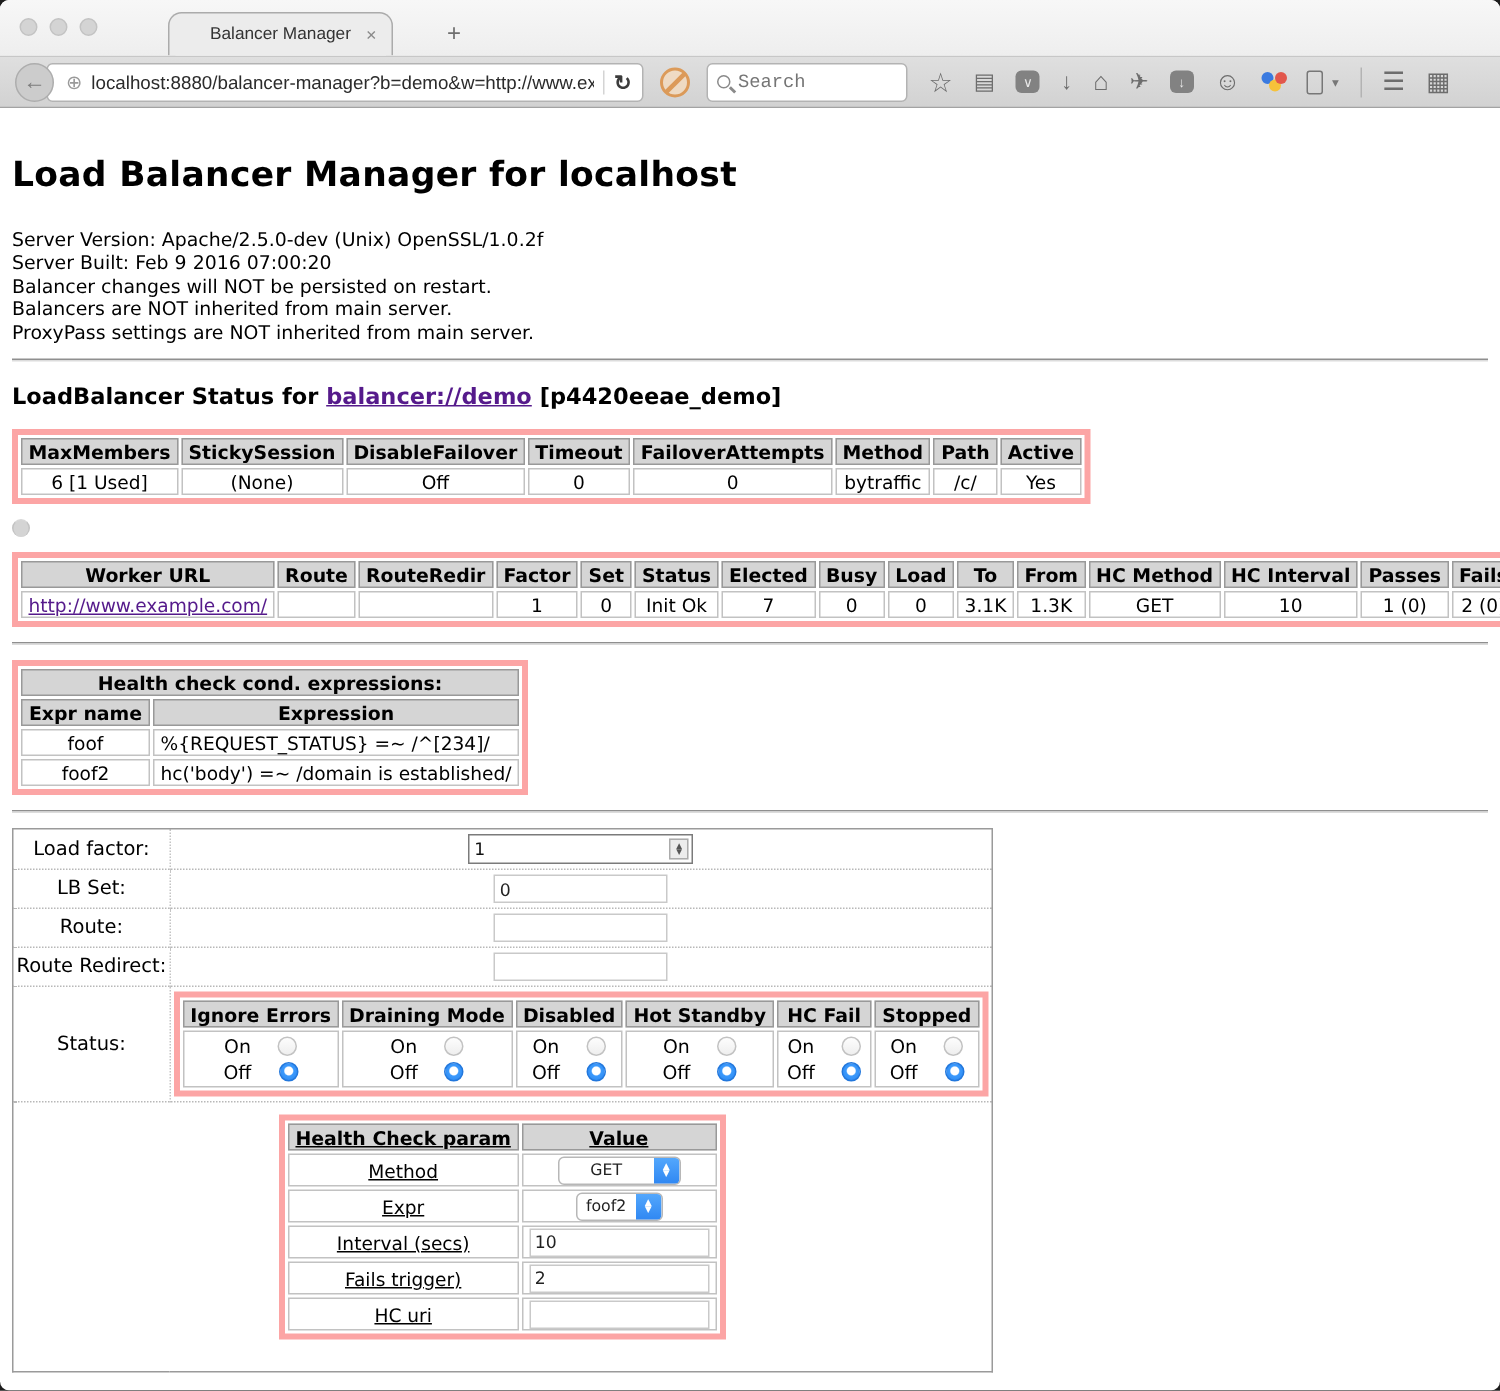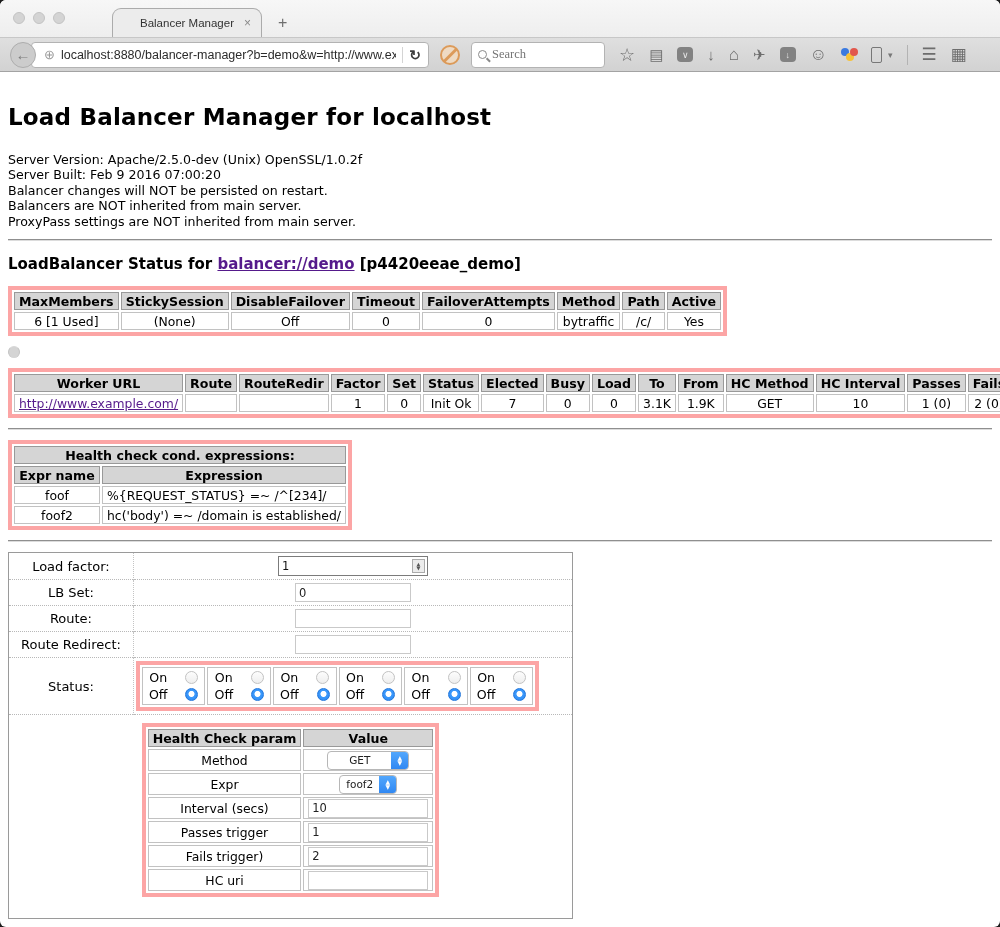--- a/index.html
+++ b/index.html
@@ -2,21 +2,21 @@
 <html><head>
 <meta charset="utf-8">
 <style>
   * { margin:0; padding:0; box-sizing:border-box; }
   html,body { background:#1c1c1c; font-family:"Liberation Sans", sans-serif; }
   .window { width:1000px; height:927px; margin:0 auto; background:#fff; border-radius:6px;
             overflow:hidden; position:relative; }
 
   
   .titlebar { height:37px; background:linear-gradient(#f7f7f7,#eeeeee); position:relative;
-              display:flex; align-items:flex-end; }
+              display:flex; align-items:flex-end;gap:20px; }
   .traffic-lights { position:absolute; left:13px; top:12px; display:flex; gap:8px; }
   .light { width:12px; height:12px; border-radius:50%; background:#d4d4d4; border:1px solid #c3c3c3; }
   .tab { margin-left:112px; width:150px; height:29px; background:#ececec;
          border:1px solid #ababab; border-bottom:none; border-radius:9px 9px 0 0;
          display:flex; align-items:center; justify-content:center; gap:8px;
          font-size:11.5px; color:#333; position:relative; }
   .tab-close { color:#8a8a8a; font-size:12px; position:absolute; right:10px; top:7px; cursor:default; }
   .newtab { font-size:16px; color:#6f6f6f; margin:0 0 5px 16px; }
 
   .navbar { height:35px; background:linear-gradient(#dfdfdf,#d2d2d2); border-top:1px solid #c7c7c7;
@@ -33,21 +33,21 @@
   .blocked { width:20px; height:20px; border-radius:50%; border:2px solid #dd9044; margin:0 11px;
              position:relative; opacity:.85; background:#f3dbc0; }
   .blocked::after { content:""; position:absolute; left:-1px; top:7px; width:18px; height:2.5px;
                     background:#dd9044; transform:rotate(-45deg); }
   .searchbar { width:134px; height:26px; background:#fff; border:1px solid #b3b3b3; border-radius:4px;
                display:flex; align-items:center; padding:0 6px; gap:5px; }
   .mag { width:9px; height:9px; border:1.6px solid #8a8a8a; border-radius:50%; position:relative; flex:none; }
   .mag::after { content:""; position:absolute; left:7px; top:8px; width:5px; height:1.6px;
                 background:#8a8a8a; transform:rotate(45deg); }
   .searchbar input { border:none; outline:none; width:90px; font-size:12.5px;
-                     font-family:Liberation Serif, serif; color:#333; background:transparent; }
+                     font-family:Liberation Mono, monospace; color:#333; background:transparent; }
   .chrome-icons { display:flex; align-items:center; margin-left:14px; gap:14px; color:#6d6d6d; }
   .ci { font-size:15px; line-height:1; }
   .badge { width:16px; height:15px; border-radius:4px; background:#828282; color:#e9e9e9;
            font-size:9px; display:flex; align-items:center; justify-content:center; }
   .colors { position:relative; width:16px; height:15px; }
   .dot { position:absolute; width:8px; height:8px; border-radius:50%; }
   .dot.b { left:0; top:1px; background:#3a7ae0; }
   .dot.y { left:5px; top:6px; background:#f6c23a; }
   .dot.r { left:9px; top:1px; background:#e2574c; }
   .battery { width:11px; height:16px; border:1.5px solid #777; border-radius:2px; }
@@ -67,41 +67,41 @@
   table.tbl { border-collapse:separate; border-spacing:2px; border:4px solid #fca5a5; background:#fff; }
   table.tbl th { background:#d5d5d5; border:1px solid #999; font-size:12.6px; font-weight:bold;
                  padding:0 4px; text-align:center; height:18px; white-space:nowrap; }
   table.tbl td { border:1px solid #c2c2c2; font-size:12.4px; padding:0 4px; text-align:center;
                  height:18px; white-space:nowrap; }
   table.tbl td.left { text-align:left; }
 
   
   table.formtbl { width:565px; border:1px solid #9a9a9a; border-collapse:collapse; margin-top:4px; }
   table.formtbl > tbody > tr + tr > td { border-top:1px dotted #b8b8b8; }
-  table.formtbl > tbody > tr > td { font-size:13px; padding:3px 12px; }
+  table.formtbl > tbody > tr > td { font-size:13px; padding:3px 2px; }
   td.flabel { width:100px; text-align:center; border-right:1px dotted #c4c4c4; white-space:nowrap; }
   td.fval { text-align:center; }
   input.txt { width:116px; height:19px; border:1px solid #c9c9c9; font-size:11.5px;
               font-family:"DejaVu Sans",sans-serif; padding:0 3px; color:#222; }
   .numwrap { position:relative; display:inline-block; }
   input.num { width:150px; height:20px; border:1px solid #7b7b7b; font-size:11.5px;
               font-family:"DejaVu Sans",sans-serif; padding:0 18px 0 3px; color:#111; }
   .spinner { position:absolute; right:3px; top:3px; width:13px; height:14px; background:#ececec;
              border:1px solid #ababab; display:flex; flex-direction:column; align-items:center;
              justify-content:center; font-size:5px; line-height:4px; color:#555; }
 
   table.statustbl td { padding:1px 6px; }
   .radio-line { display:flex; align-items:center; justify-content:center; gap:18px;
                 font-size:12.6px; padding:1px 0; }
   .radio { width:13px; height:13px; border-radius:50%; background:linear-gradient(#fdfdfd,#eee);
            border:1px solid #c2c2c2; display:inline-block; }
   .radio.checked { border:1px solid #2277dc;
            background:radial-gradient(circle at 50% 45%, #fff 0 2.6px, #3b99fc 3.4px, #2a86ef 100%); }
 
-  table.hctbl { margin:5px auto 18px auto; }
+  table.hctbl { margin:5px auto 18px auto;text-decoration:underline; }
   table.hctbl td { height:22px; }
   .macselect { display:inline-flex; align-items:center; height:19px; border:1px solid #b7b7b7;
                border-radius:4px; background:#fff; overflow:hidden; vertical-align:middle; }
   .macselect .sel-label { font-size:10.5px; color:#222; padding:0 8px; flex:1; text-align:center; }
   .stepper { width:17px; height:19px; background:linear-gradient(#55a9fd,#2e86f2); color:#fff;
              display:flex; flex-direction:column; align-items:center; justify-content:center;
              font-size:6px; line-height:5px; border-radius:0 3px 3px 0; }
 </style>
 </head>
 <body>
@@ -221,21 +221,21 @@
         <td class="left"><a class="plink" href="#">http://www.example.com/</a></td>
         <td></td>
         <td></td>
         <td>1</td>
         <td>0</td>
         <td>Init Ok</td>
         <td>7</td>
         <td>0</td>
         <td>0</td>
         <td>3.1K</td>
-        <td>1.9K</td>
+        <td>1.3K</td>
         <td>GET</td>
         <td>10</td>
         <td>1 (0)</td>
         <td>2 (0)</td>
 
       </tr>
     </tbody>
       </table>
 
     <hr>
@@ -284,20 +284,28 @@
       </tr>
       <tr>
         <td class="flabel">Route Redirect:</td>
         <td class="fval"><input class="txt" value="" style=""></td>
       </tr>
       <tr>
         <td class="flabel">Status:</td>
         <td style="padding:3px 2px;">
           <table class="tbl statustbl">
             <tbody>
+                  <tr>
+              <th>Ignore Errors</th>
+              <th>Draining Mode</th>
+              <th>Disabled</th>
+              <th>Hot Standby</th>
+              <th>HC Fail</th>
+              <th>Stopped</th>
+            </tr>
             <tr>
               <td>
                 <div class="radio-line">
                         <span>On</span>
                         <span class="radio"></span>
                       </div>
                 <div class="radio-line">
                         <span>Off</span>
                         <span class="radio checked"></span>
                       </div>
@@ -381,24 +389,20 @@
                   <span class="sel-label" style="padding:0 3px;">foof2</span>
                   <span class="stepper">▲<br>▼</span>
                 </span>
               </td>
             </tr>
             <tr>
               <td>Interval (secs)</td>
               <td><input class="txt" style="width: 120px;" value="10"></td>
             </tr>
             <tr>
-              <td>Passes trigger</td>
-              <td><input class="txt" style="width: 120px;" value="1"></td>
-            </tr>
-            <tr>
               <td>Fails trigger)</td>
               <td><input class="txt" style="width: 120px;" value="2"></td>
             </tr>
             <tr>
               <td>HC uri</td>
               <td><input class="txt" style="width: 120px;" value=""></td>
             </tr>
           </tbody>
               </table>
         </td>

